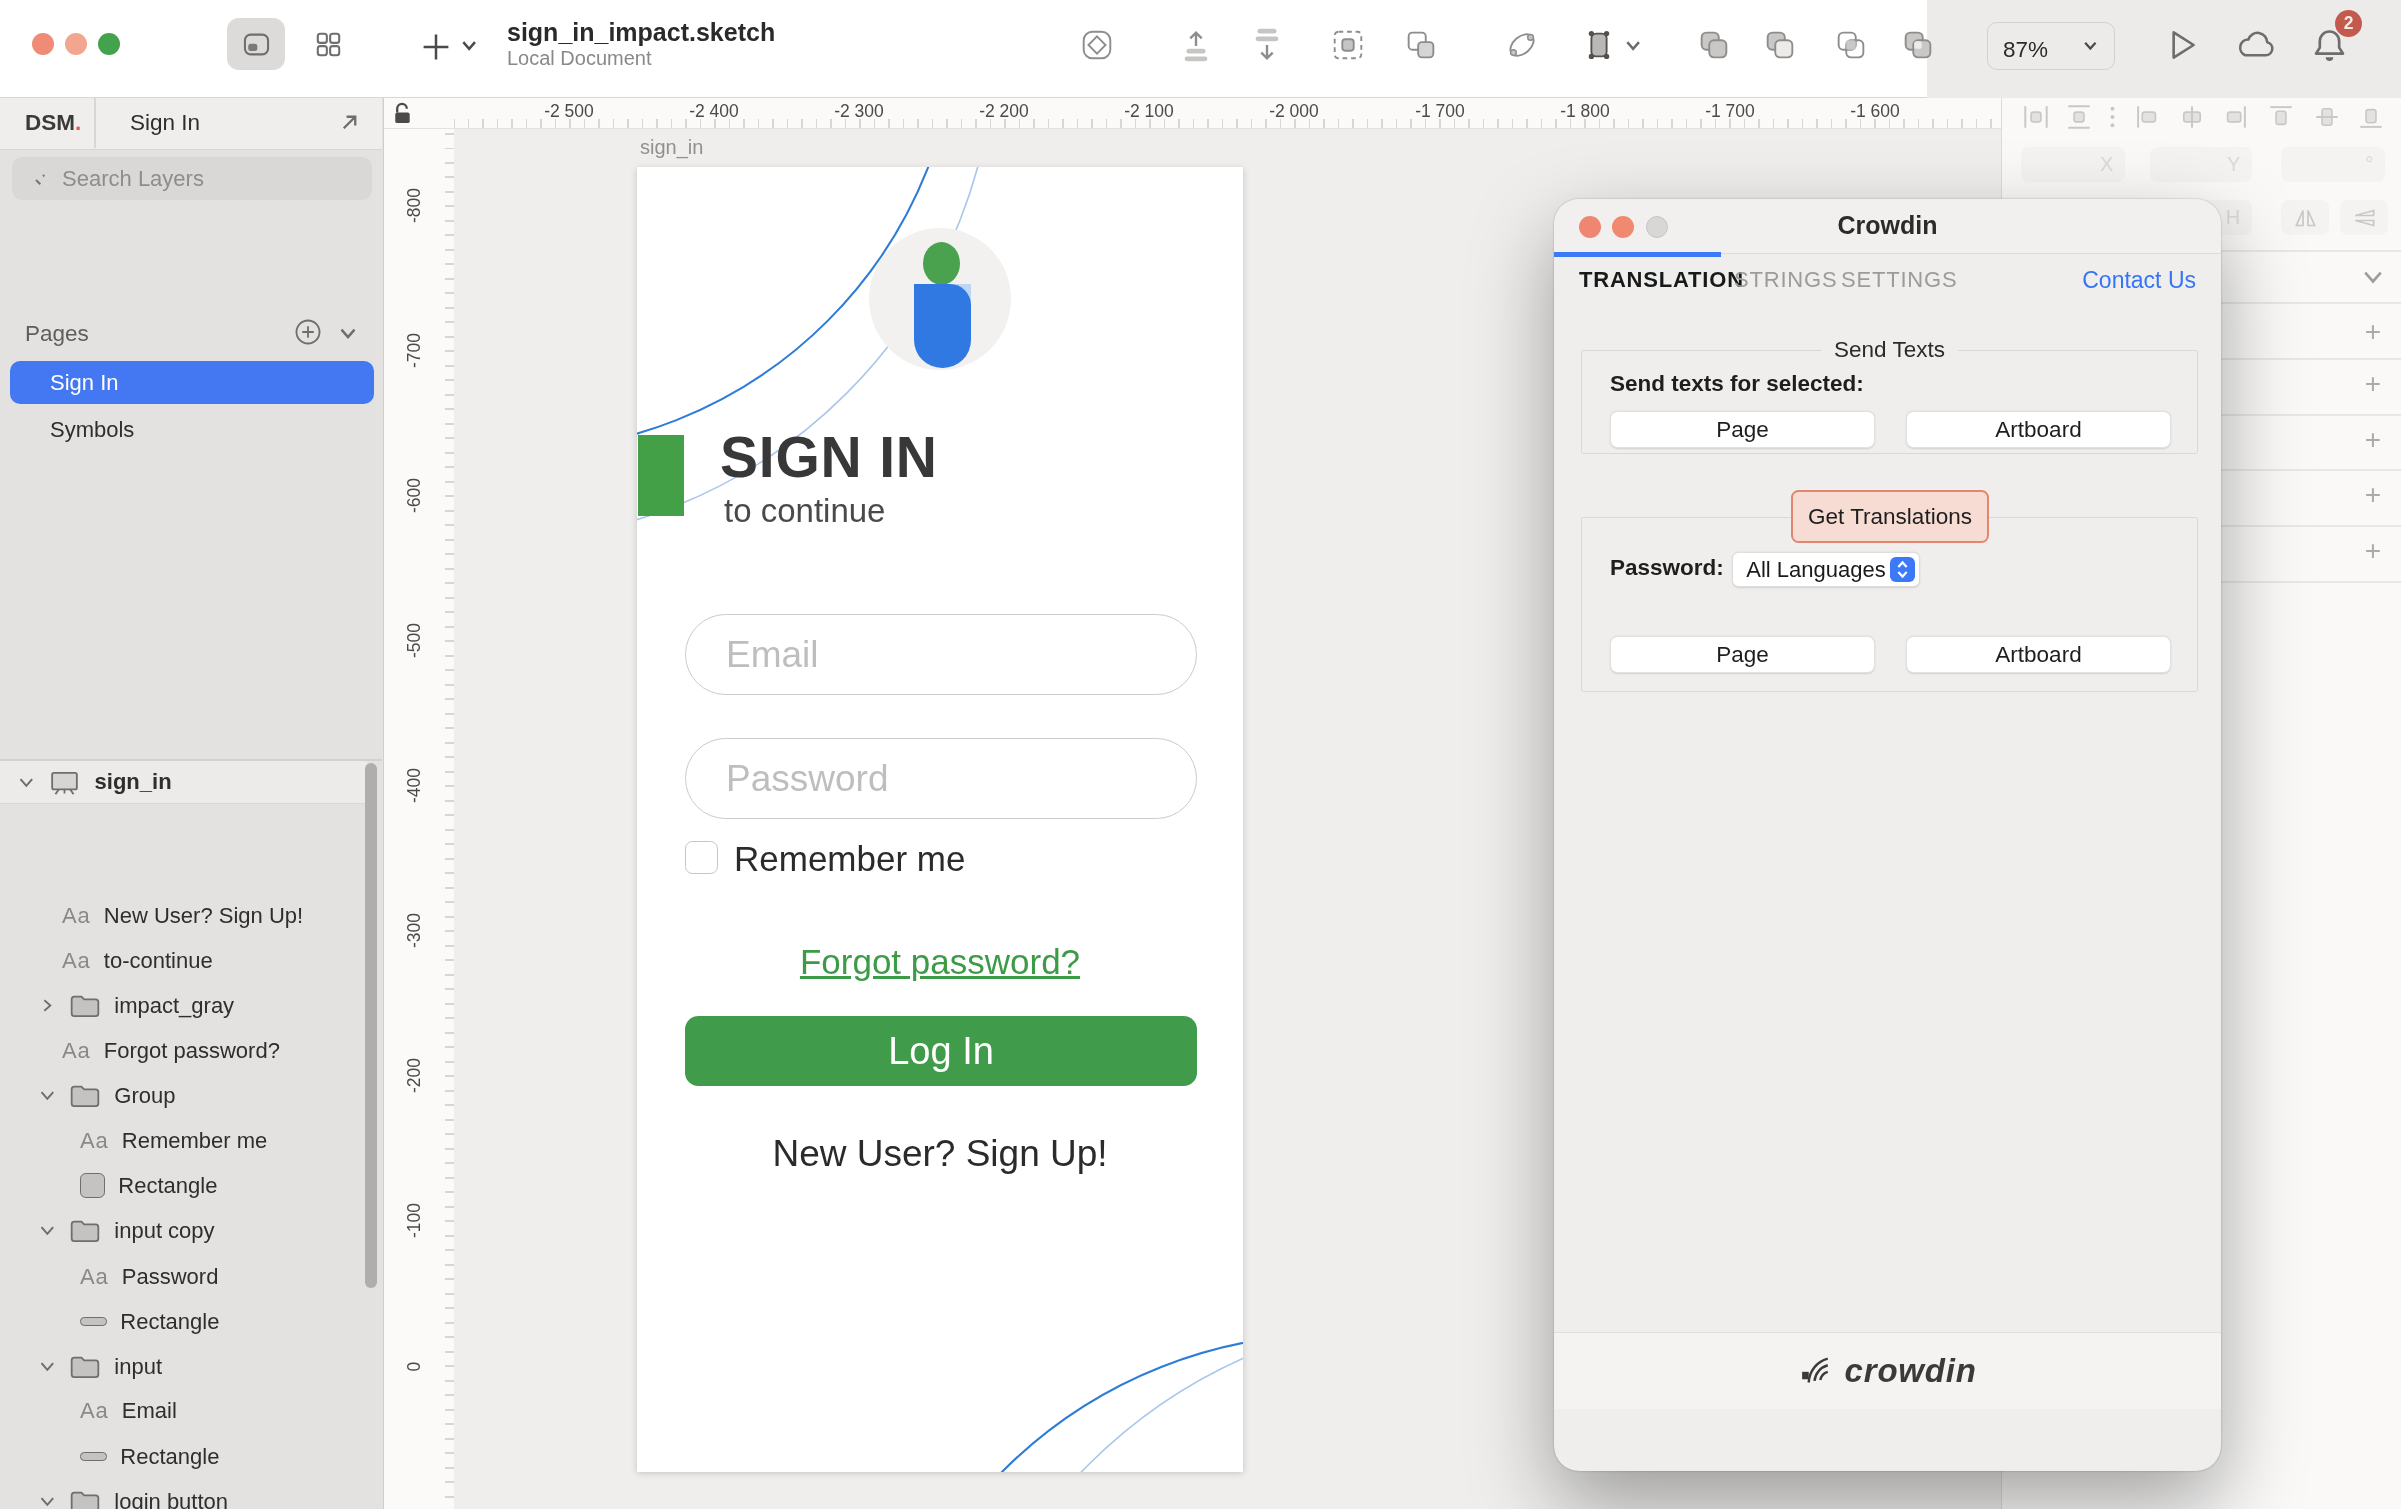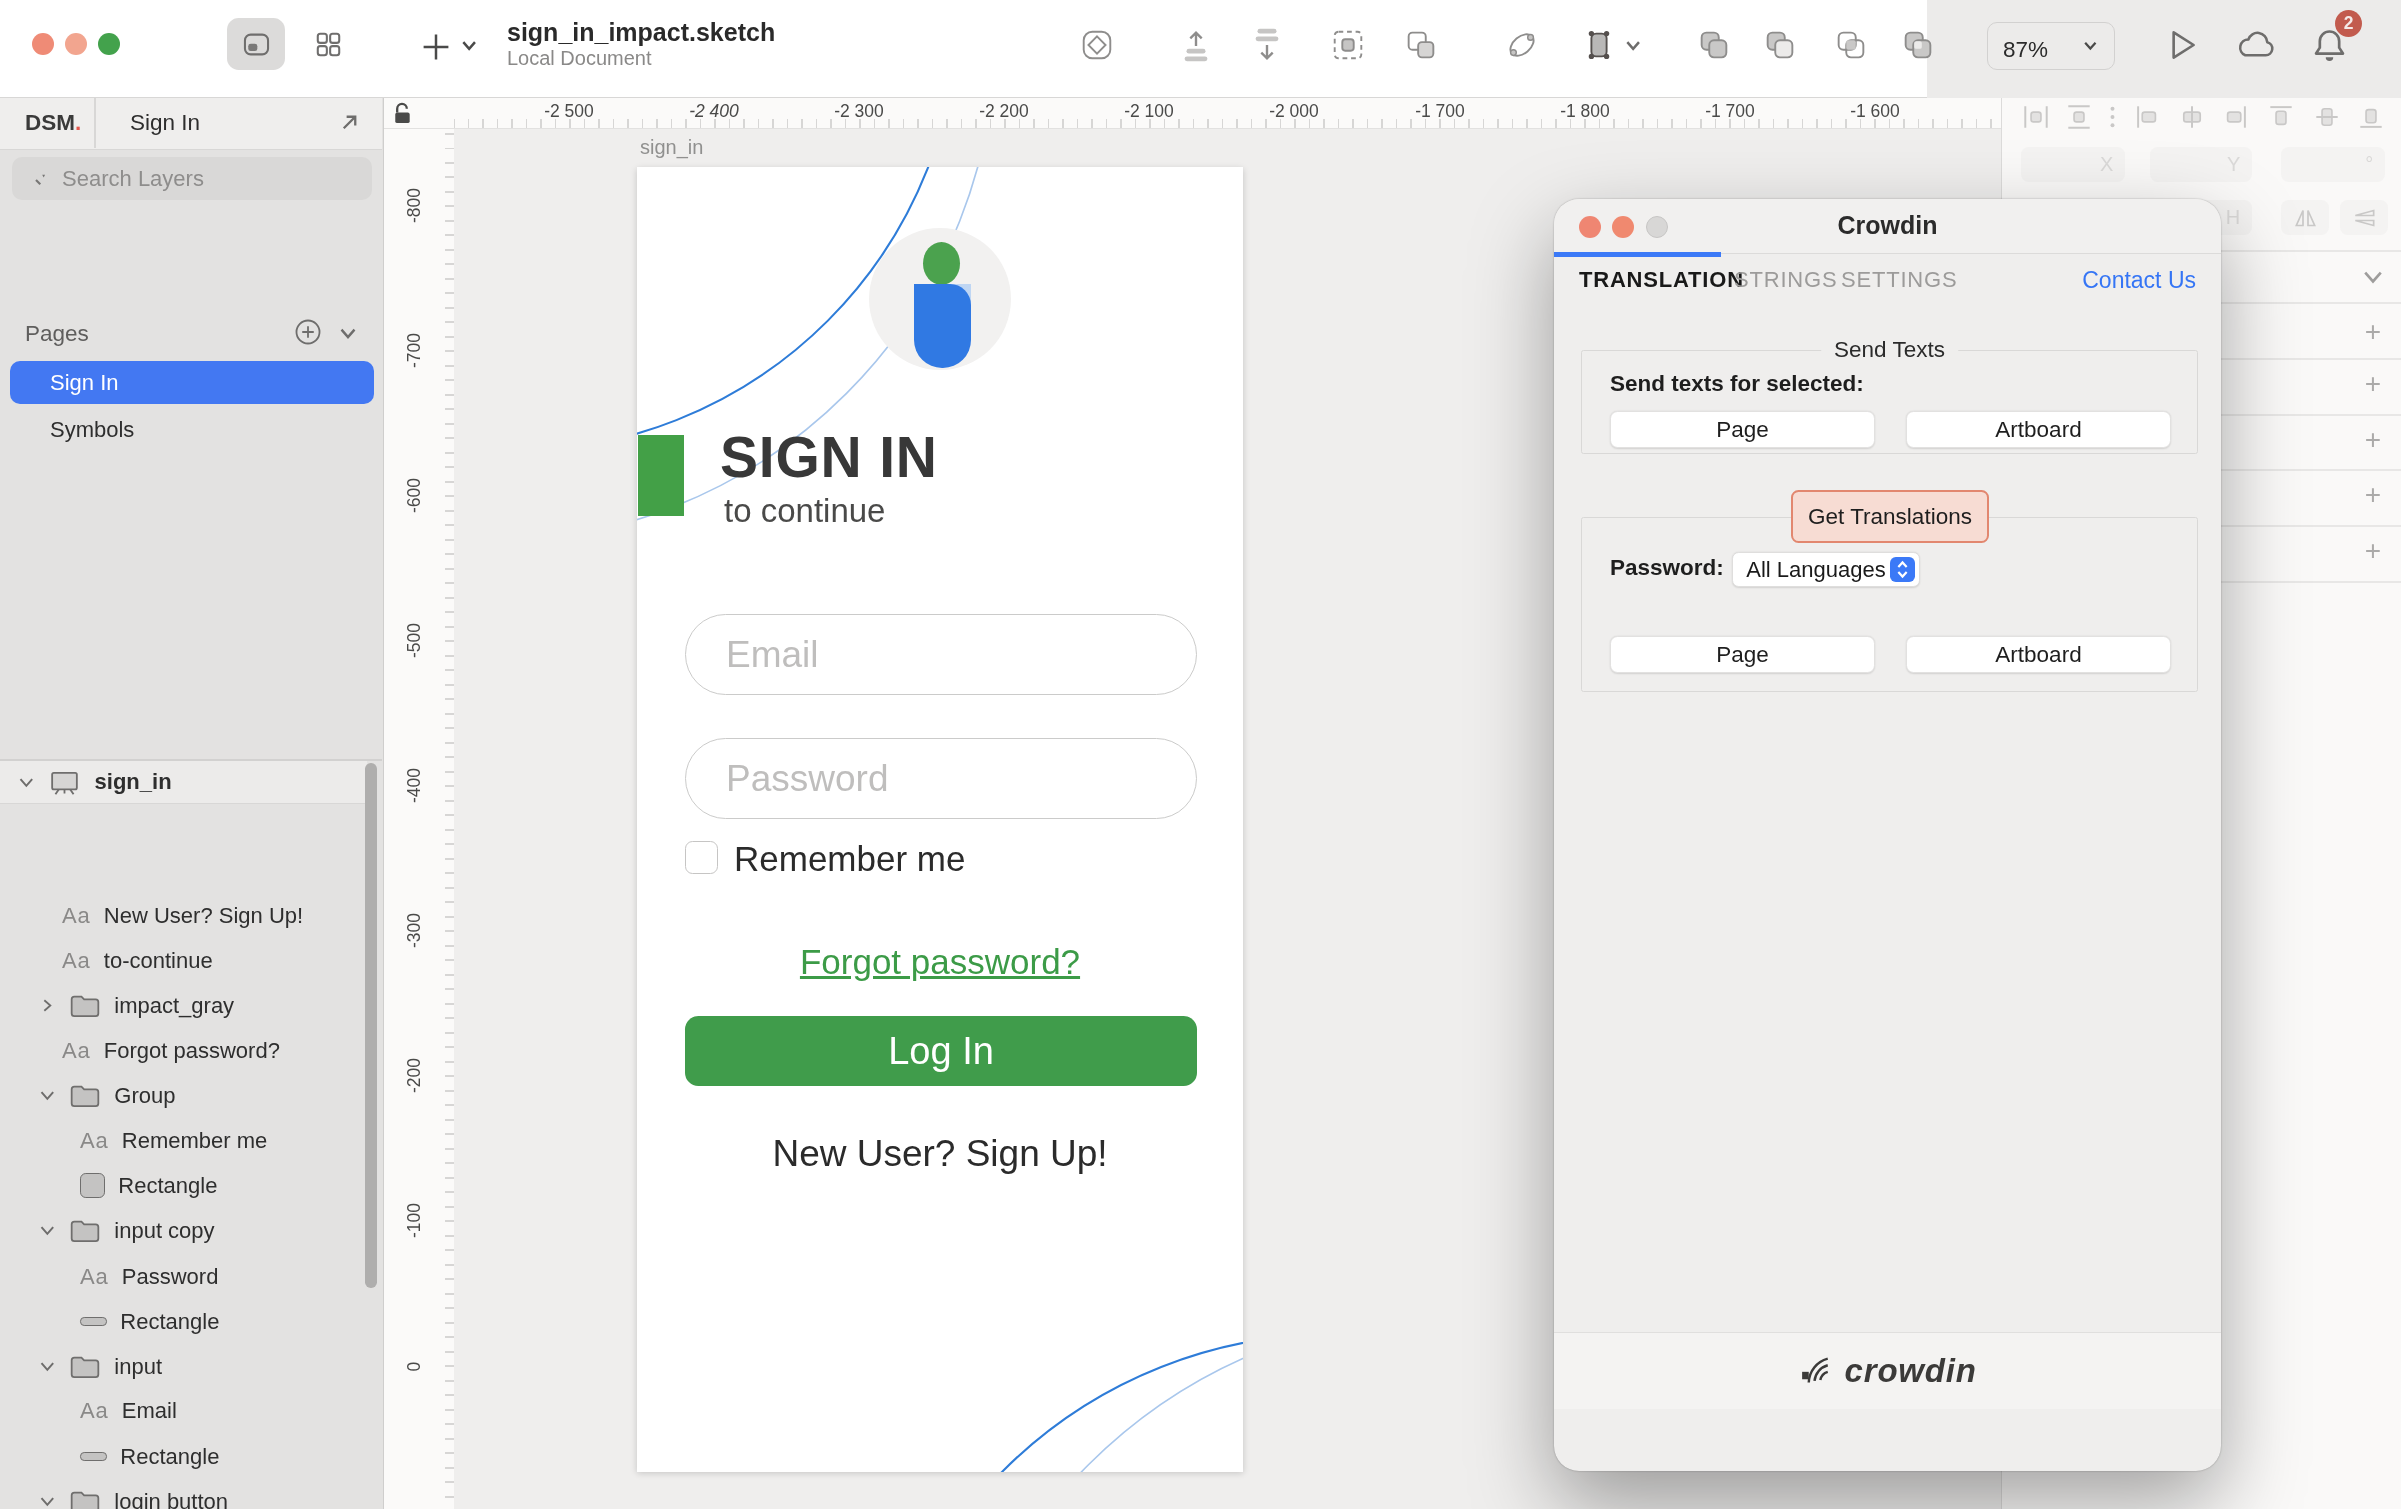--- a/index.html
+++ b/index.html
@@ -367,21 +367,21 @@
   </div>
 
   <div id="rcorner">
     <svg width="22" height="25" viewBox="0 0 22 26" style="margin:3.3px 0 0 6.7px;">
       <path d="M6 12 V8 a5 5 0 0 1 10 0" fill="none" stroke="#4A4A49" stroke-width="2.4"></path>
       <rect x="4" y="12" width="15" height="11" rx="2" fill="#4A4A49"></rect>
     </svg>
   </div>
   <div id="hruler">
     <span class="hlab" style="left:115px;">-2 500</span>
-    <span class="hlab" style="left:260px;font-style:italic;">-2 400</span>
+    <span class="hlab" style="left:260px;">-2 400</span>
     <span class="hlab" style="left:405px;">-2 300</span>
     <span class="hlab" style="left:550px;">-2 200</span>
     <span class="hlab" style="left:695px;">-2 100</span>
     <span class="hlab" style="left:840px;">-2 000</span>
     <span class="hlab" style="left:986px;">-1 700</span>
     <span class="hlab" style="left:1131px;">-1 800</span>
     <span class="hlab" style="left:1276px;">-1 700</span>
     <span class="hlab" style="left:1421px;">-1 600</span>
   </div>
   <div id="vruler">

